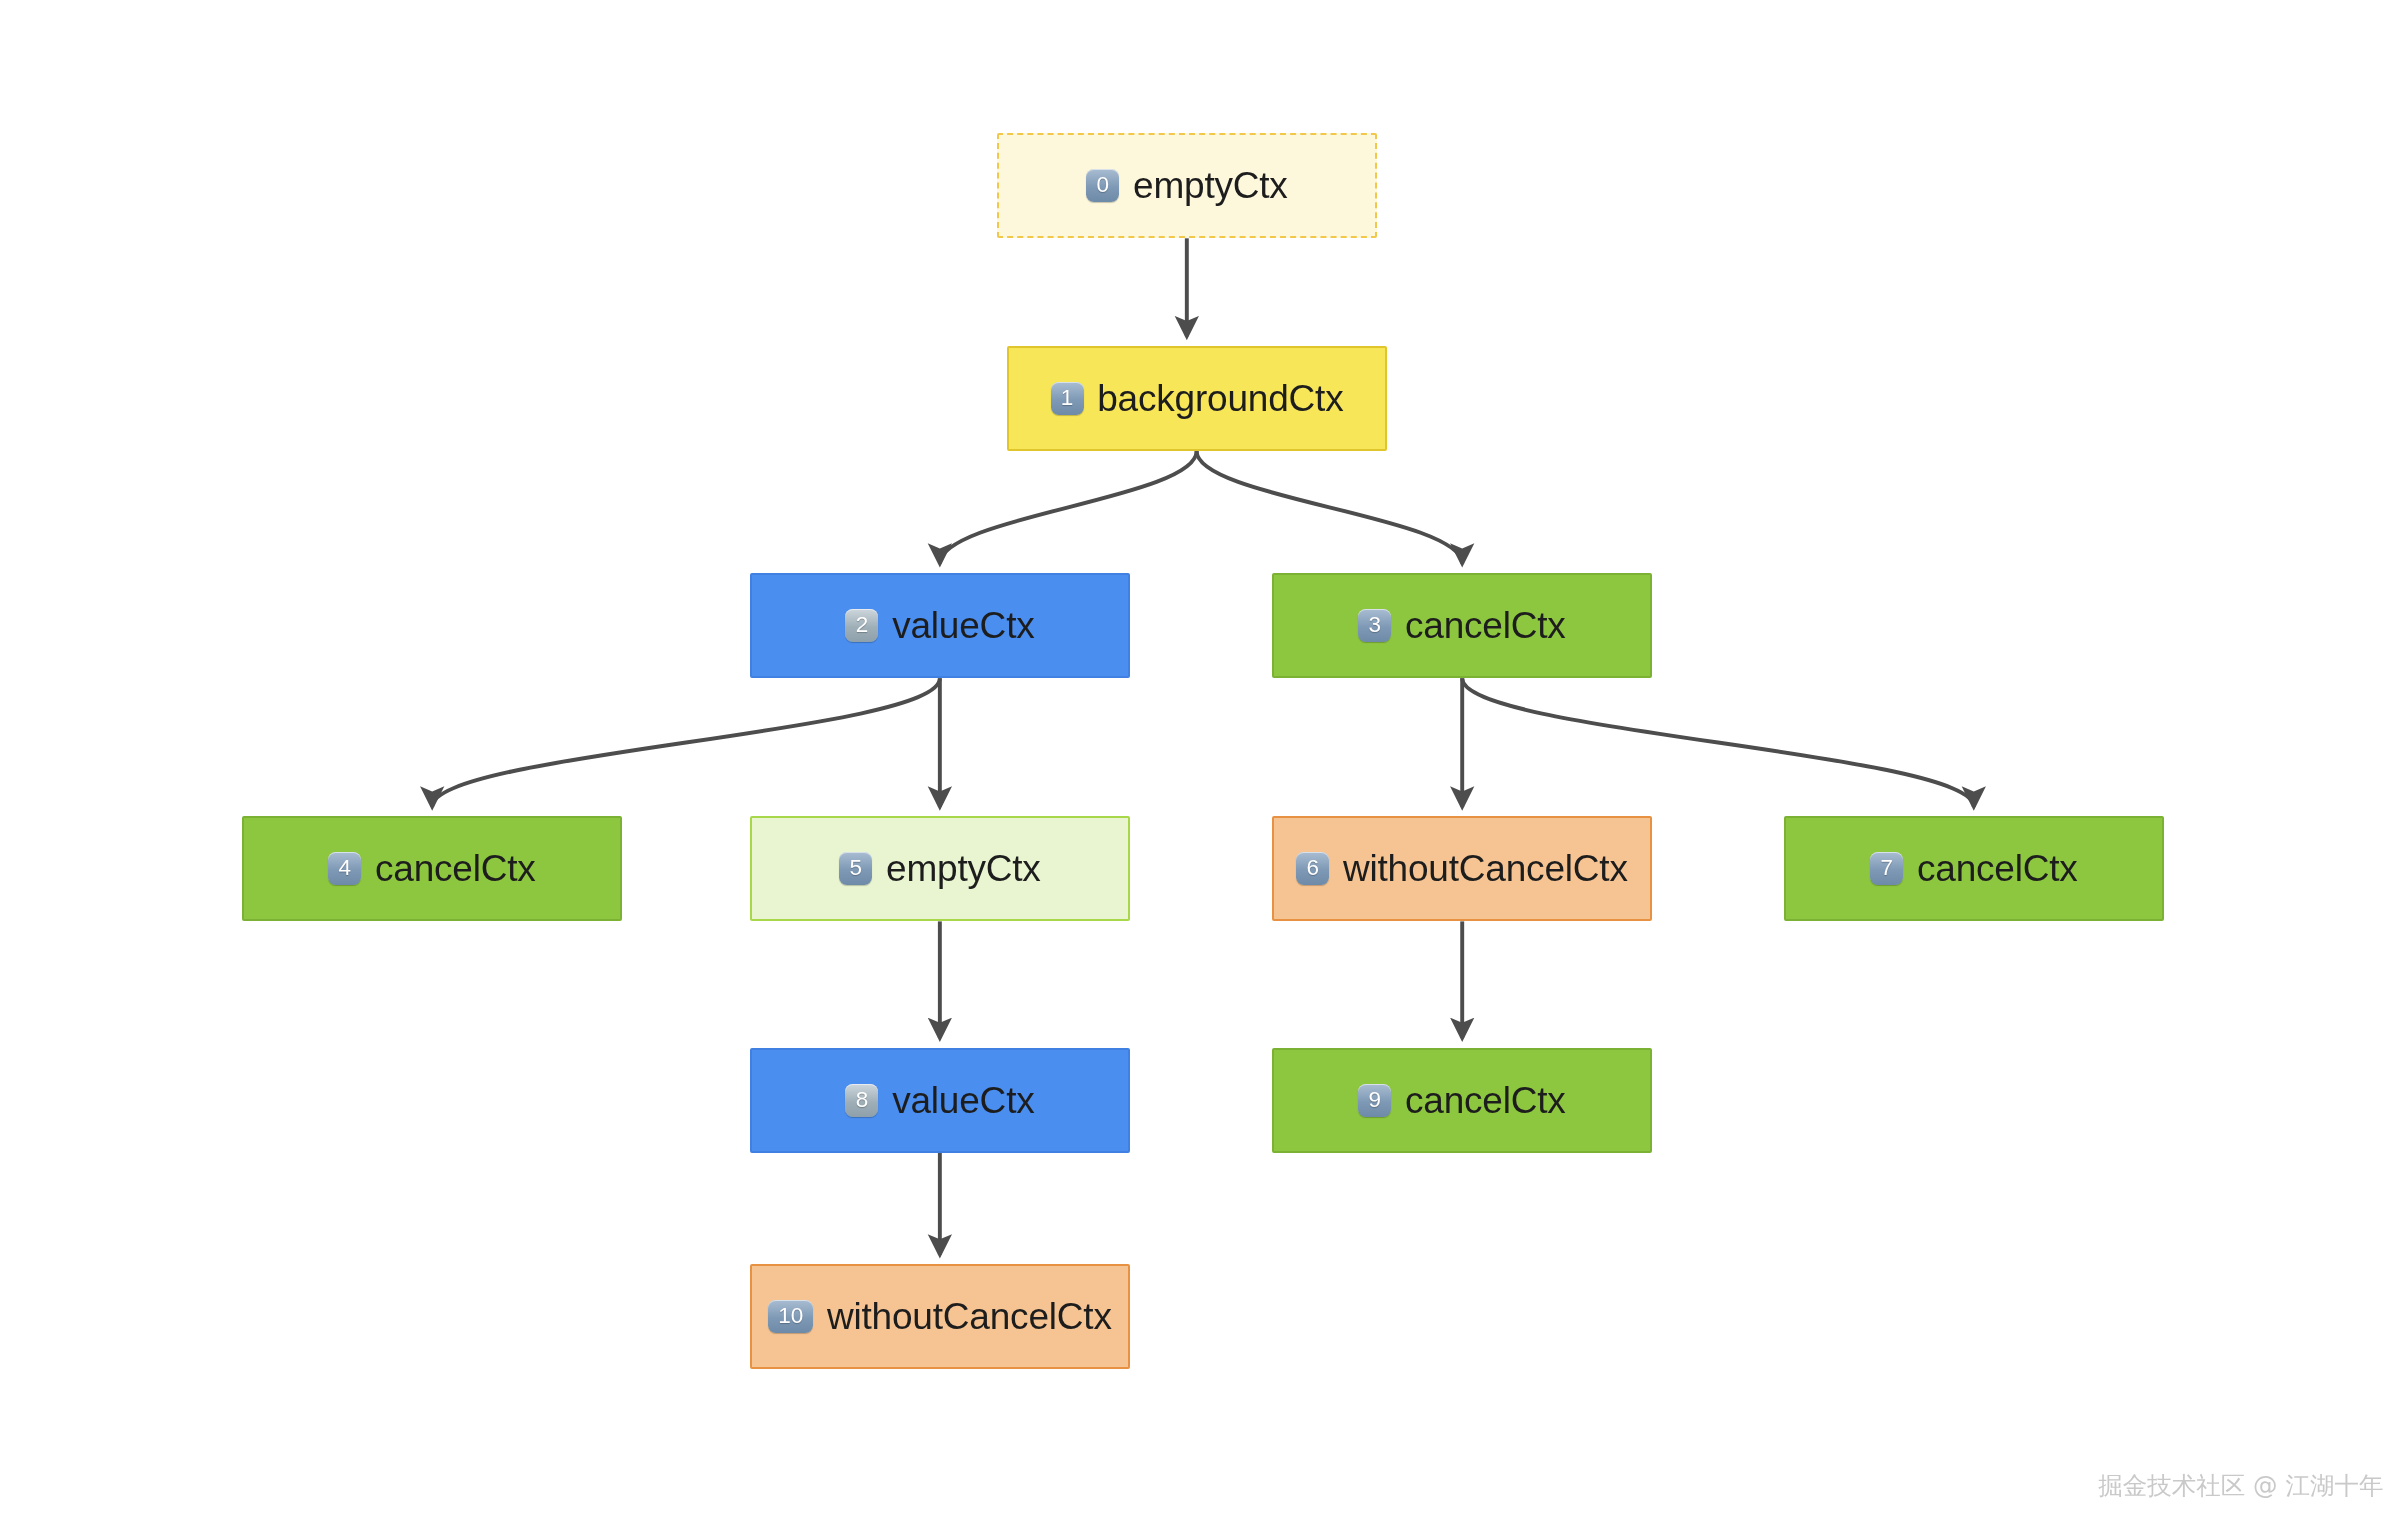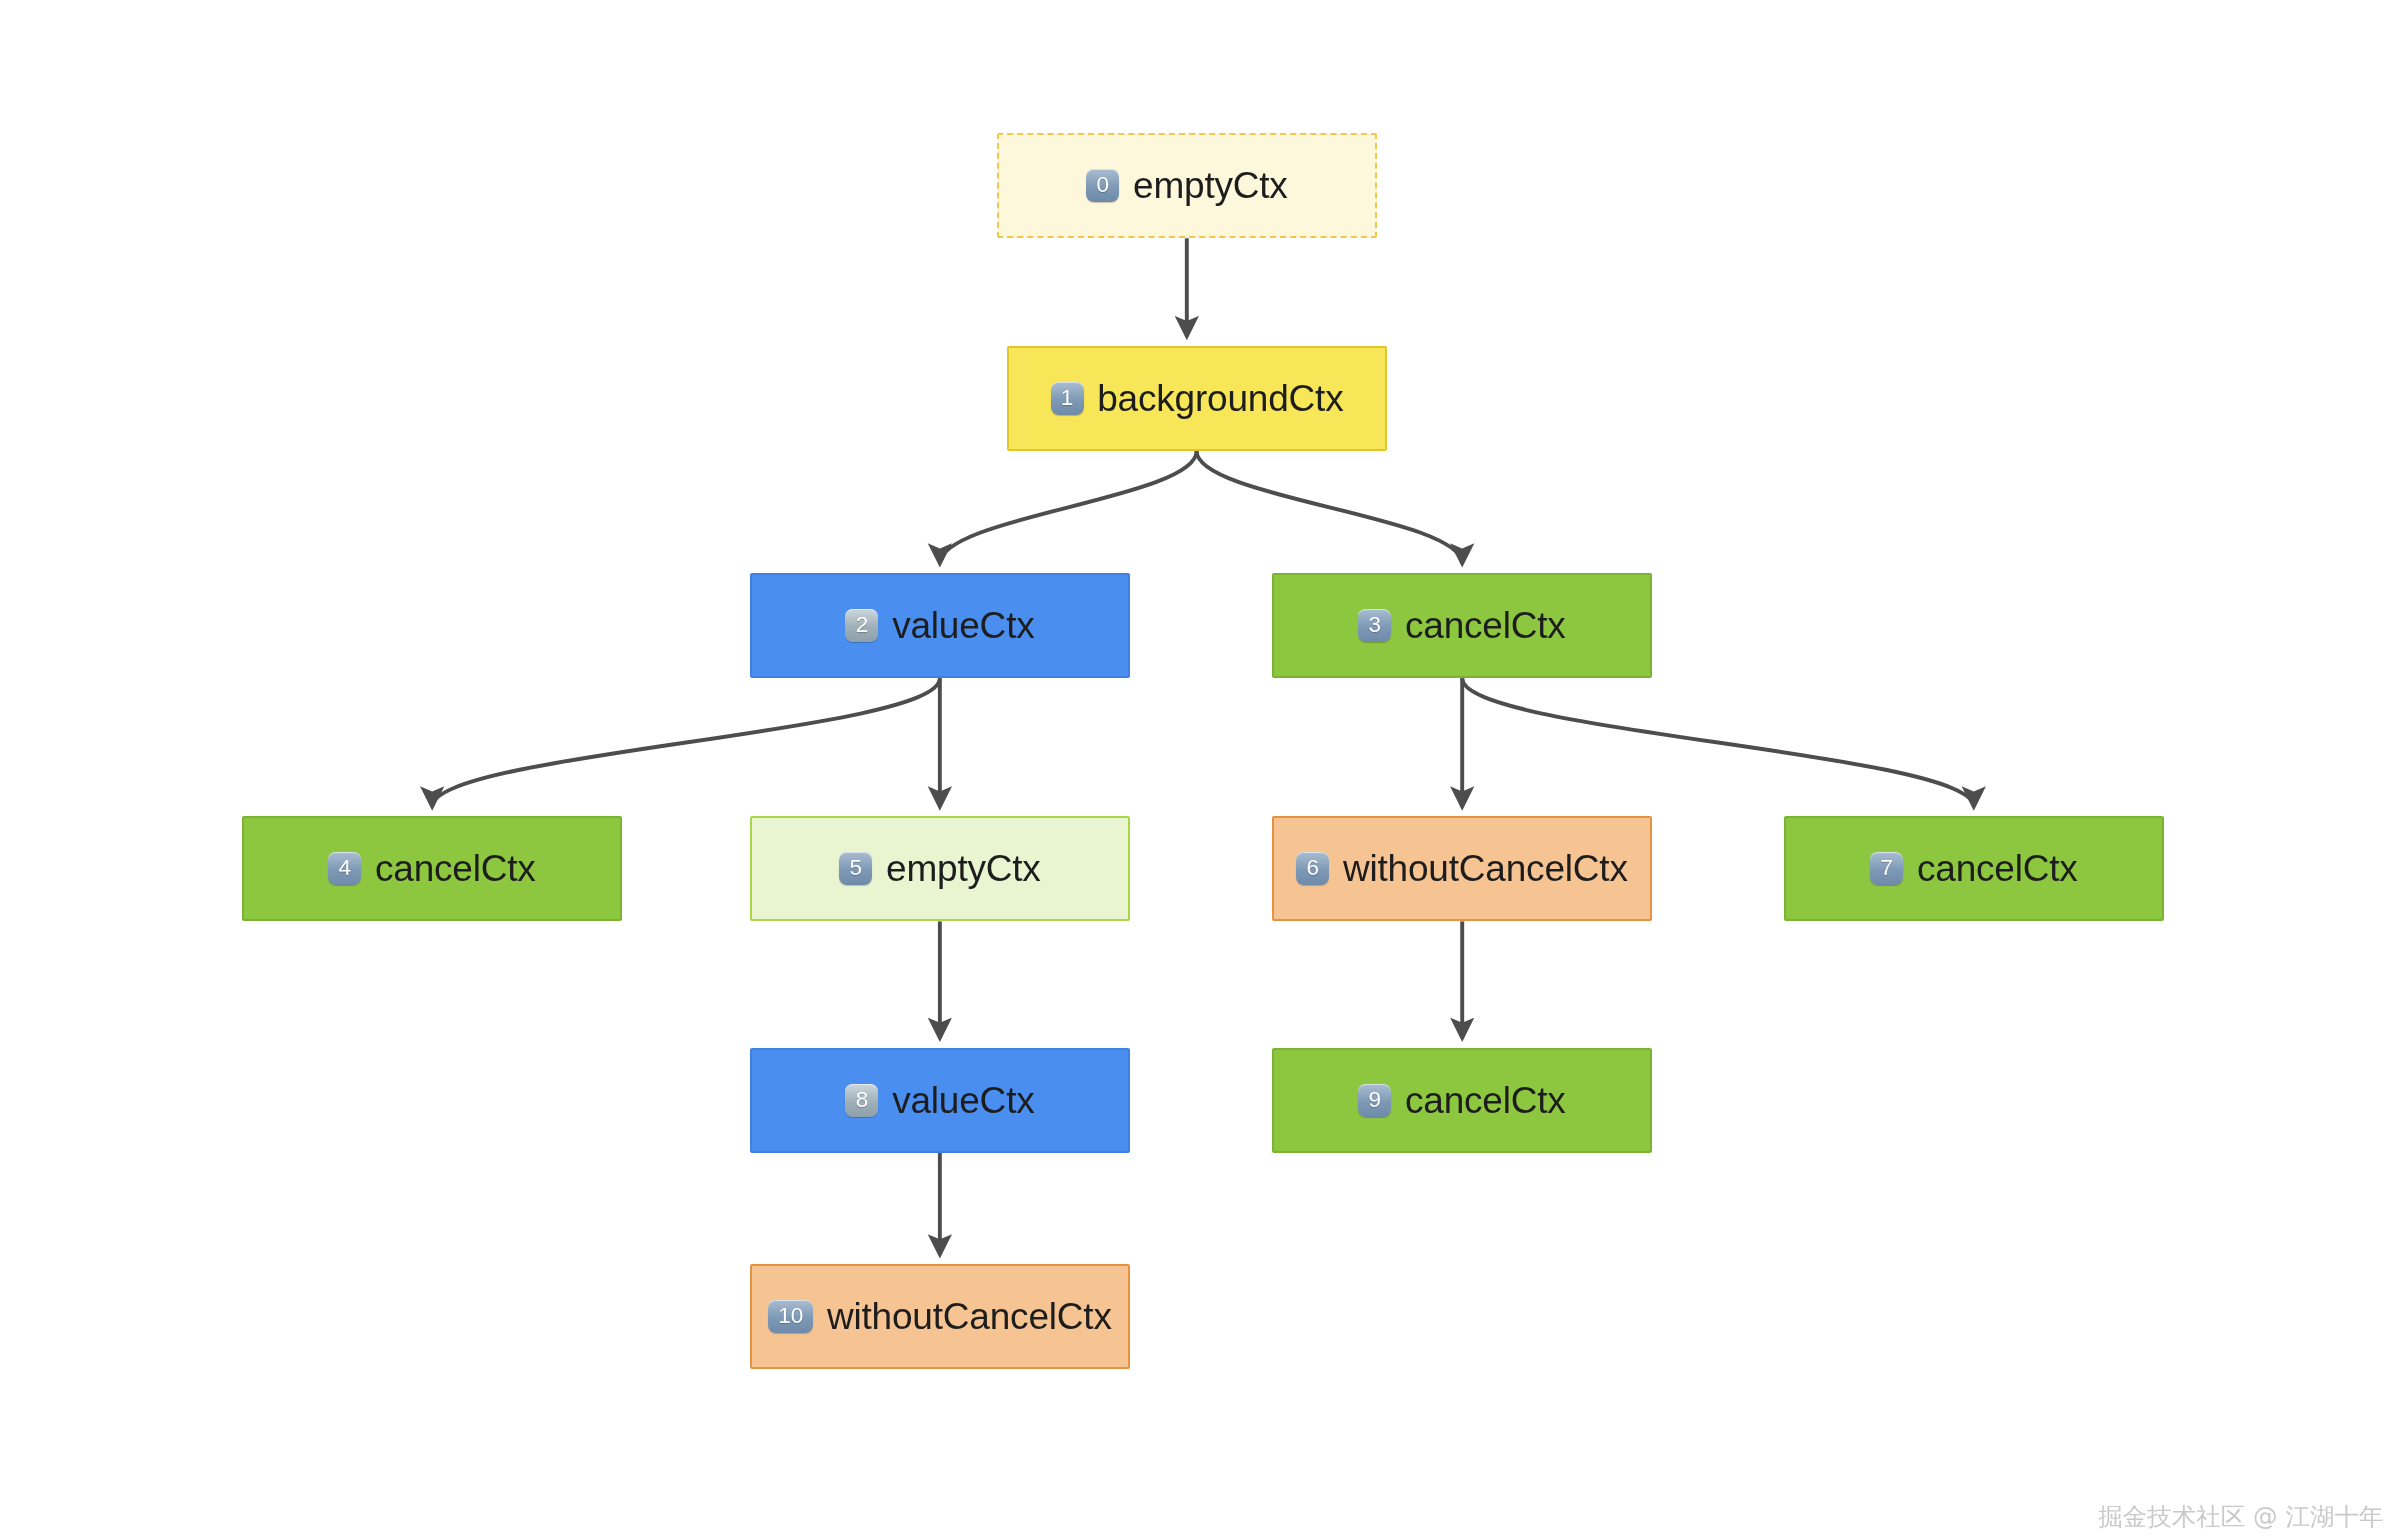--- a/index.html
+++ b/index.html
@@ -92,21 +92,21 @@
     border-color: #a8d84a;
   }
   .t-without {
     background: #f6c493;
     border-color: #e79243;
   }
 
   #watermark {
     position: absolute;
     right: 21.6px;
-    bottom: 4px;
+    bottom: 35px;
     font-size: 24.5px;
     color: #c9c9c9;
     font-family: "DejaVu Sans", sans-serif;
     white-space: nowrap;
   }
 </style>
 </head>
 <body>
 
 <div id="canvas">

